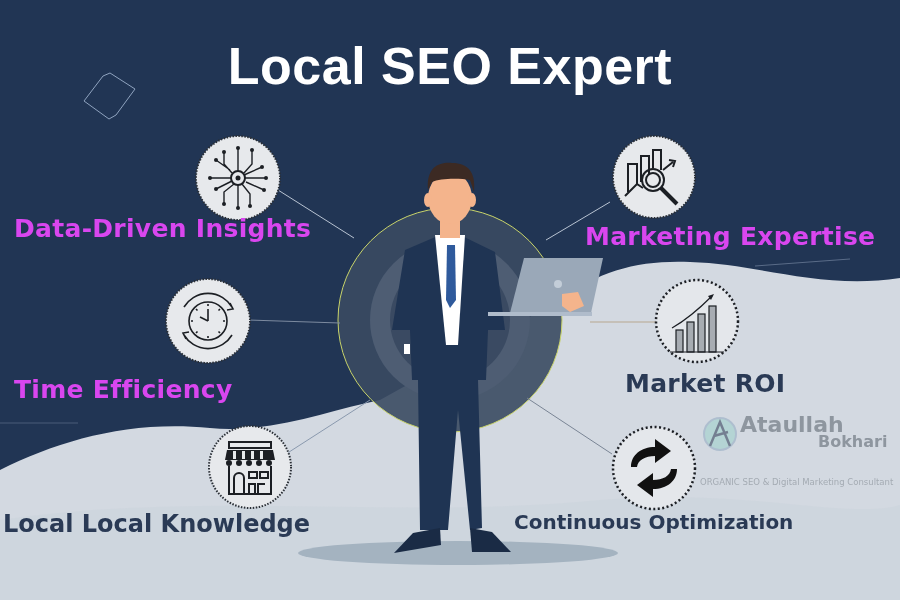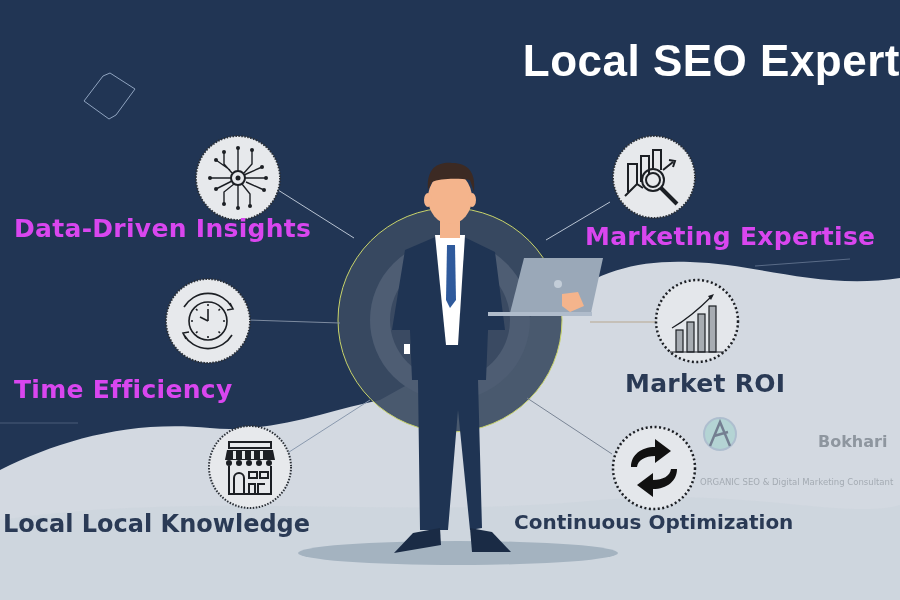--- a/index.html
+++ b/index.html
@@ -1,18 +1,18 @@
 <!DOCTYPE html>
 <html><head>
   <meta charset="utf-8">
   <style>
     html, body { margin:0; padding:0; }
     body { width:900px; height:600px; overflow:hidden; position:relative; background:#213554; font-family:"DejaVu Sans", sans-serif; }
     .bg { position:absolute; left:0; top:0; }
-    .title { position:absolute; left:0; width:900px; top:36px; text-align:right; color:#ffffff; font-family:"Liberation Sans", sans-serif; font-weight:bold; font-size:44px; letter-spacing:0.5px; }
+    .title { position:absolute; left:0; width:900px; top:36px; text-align:center; color:#ffffff; font-family:"Liberation Sans", sans-serif; font-weight:bold; font-size:52px; letter-spacing:0.5px; }
     .label { position:absolute; font-family:"DejaVu Sans", sans-serif; font-weight:bold; font-size:25px; white-space:nowrap; letter-spacing:0.3px; }
     .label.light { color:#d946ef; }
     .label.dark { color:#2a3a55; }
     .icon { position:absolute; border-radius:50%; }
     .icon svg { position:absolute; left:0; top:0; }
     .logo { position:absolute; left:700px; top:412px; width:200px; height:60px; }
     .logo-name1 { position:absolute; left:40px; top:0px; font-family:"DejaVu Sans", sans-serif; font-weight:bold; font-size:22px; color:#8e969f; }
     .logo-name2 { position:absolute; left:118px; top:20px; font-family:"DejaVu Sans", sans-serif; font-weight:bold; font-size:16px; color:#8e969f; }
     .logo-tag { position:absolute; left:0px; top:65px; font-family:"DejaVu Sans", sans-serif; font-size:8.5px; color:#a4abb3; white-space:nowrap; }
   </style>
@@ -179,15 +179,16 @@
 <div class="label light" style="left:14px;top:375px;">Time Efficiency</div>
 <div class="label dark" style="left:625px;top:369px;">Market ROI</div>
 <div class="label dark" style="left:3px;top:510px;font-size:24px;letter-spacing:0;">Local Local Knowledge</div>
 <div class="label dark" style="left:514px;top:510px;font-size:20px;letter-spacing:0;">Continuous Optimization</div>
 
 <div class="logo">
   <svg width="36" height="36" viewBox="0 0 36 36" style="position:absolute;left:2px;top:4px;opacity:0.7;">
     <circle cx="18" cy="18" r="16" fill="#a7d3cf" stroke="#9fb4c8" stroke-width="2"></circle>
     <path d="M8,30 L18,6 L28,30 M12,20 L26,16" stroke="#4c5a70" stroke-width="2.5" fill="none"></path>
   </svg>
+  <div class="logo-name1">Ataullah</div>
   <div class="logo-name2">Bokhari</div>
   <div class="logo-tag">ORGANIC SEO &amp; Digital Marketing Consultant</div>
 </div>
 
 </body></html>

